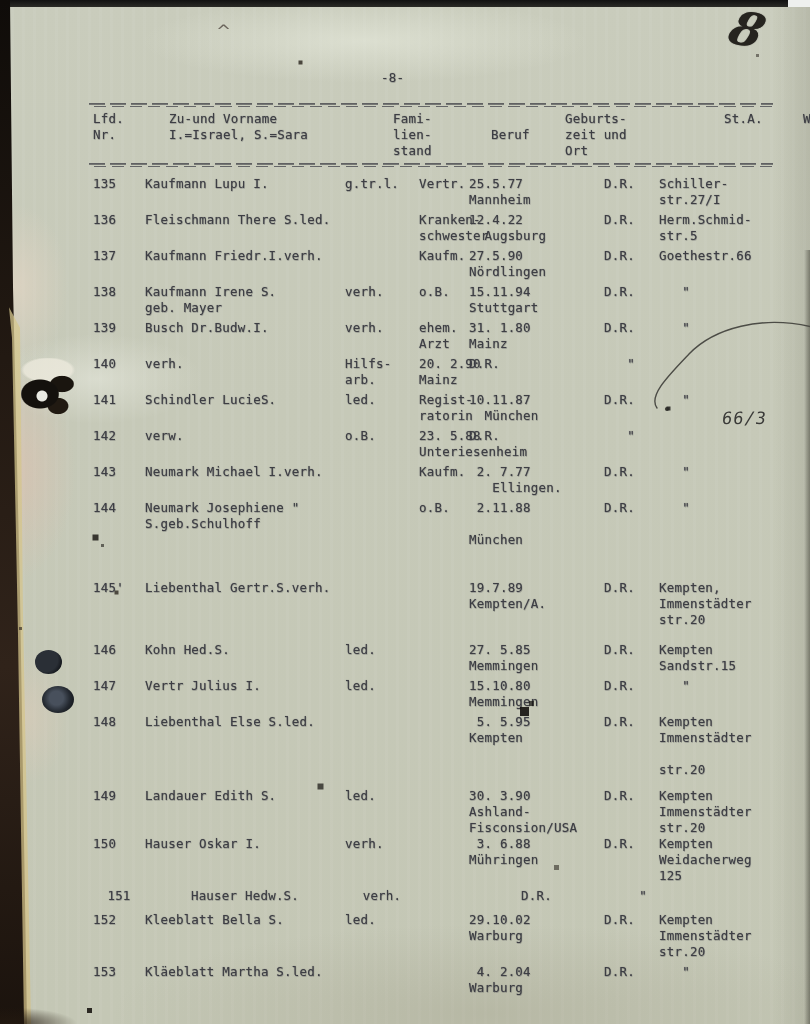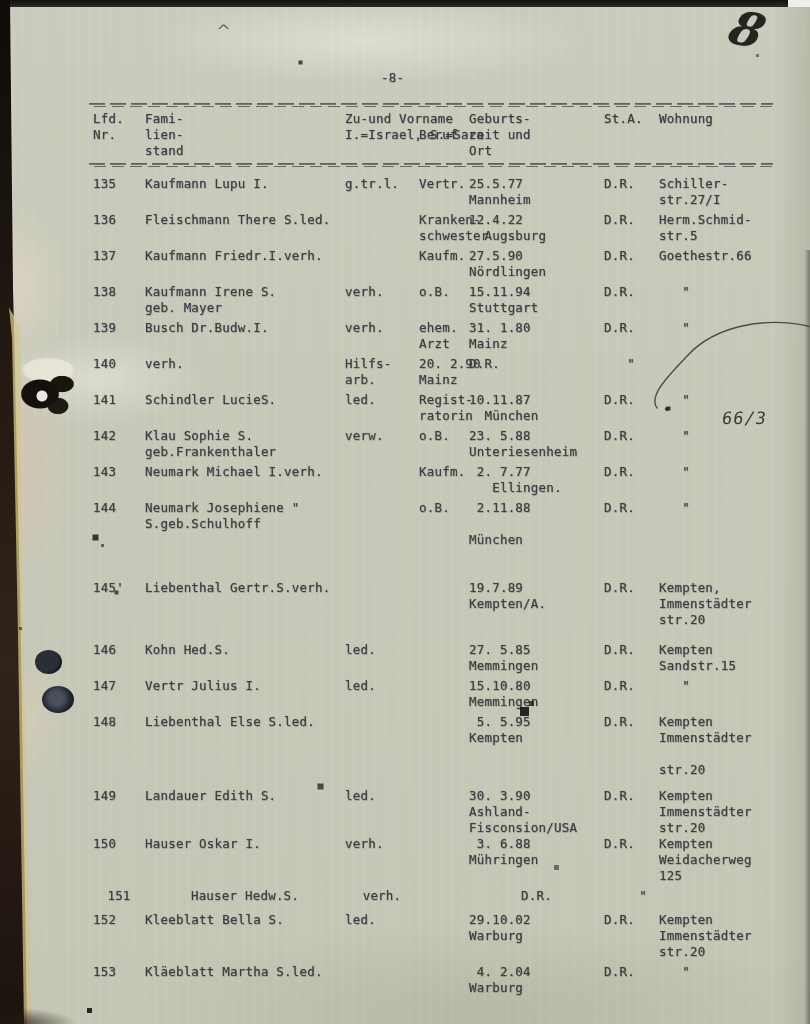--- a/index.html
+++ b/index.html
@@ -48,21 +48,21 @@
 
   .typed-page-num{position:absolute;left:381px;top:70px;}
 
   
   .table{position:absolute;left:93px;top:103px;width:676px;}
   .rule{height:5px;margin-left:-4px;width:684px;background:
       repeating-linear-gradient(90deg,#4e4f53 0 16px,rgba(0,0,0,0) 16px 21px) 0 0/100% 1.8px no-repeat,
       repeating-linear-gradient(90deg,#55565a 0 12px,rgba(0,0,0,0) 12px 18px) 5px 2.6px/100% 1.4px no-repeat;
     opacity:.85;}
   .hrow,.trow{display:grid;grid-template-columns:52px 200px 74px 50px 135px 55px 1fr;align-items:start;}
-  .hrow{margin:3px 0 4px 0;}
+  .hrow{margin:3px 0 4px 0;gap:24px;}
   .c{white-space:pre;overflow:visible;}
   .h-beruf{padding-top:16px;}
   #rows{margin-top:8px;}
   .trow{margin-bottom:4px;}
   .r144{margin-bottom:5px;}
   .r145{margin-bottom:14px;margin-top:32px;}
   .r148{margin-bottom:10px;}
   .r149{margin-bottom:0;}
   .r151{margin-bottom:8px;text-align:center;}
 
@@ -115,25 +115,25 @@
   <div class="edge-right"></div>
   <div class="edge-bottom-left"></div>
 
   <div class="typed typed-page-num">-8-</div>
 
   <div class="table">
     <div class="rule"></div>
     <div class="hrow typed">
       <div class="c">Lfd.
 Nr.</div>
+      <div class="c">Zu-und Vorname
+I.=Israel, S.=Sara</div>
       <div class="c">Fami-
 lien-
 stand</div>
-      <div class="c">Zu-und Vorname
-I.=Israel, S.=Sara</div>
       <div class="c h-beruf">Beruf</div>
       <div class="c">Geburts-
 zeit und
 Ort</div>
       <div class="c">St.A.</div>
       <div class="c">Wohnung</div>
     </div>
     <div class="rule"></div>
     <div id="rows">
         <div class="trow typed r135">
@@ -207,22 +207,20 @@
     <div class="c c-fam">led.</div>
     <div class="c c-beruf">Regist-
 ratorin</div>
     <div class="c c-geb">10.11.87
   München</div>
     <div class="c c-sta">D.R.</div>
     <div class="c c-woh">   "</div>
   </div>
         <div class="trow typed r142">
     <div class="c c-nr">142</div>
-    <div class="c c-name">Klau Sophie S.
-geb.Frankenthaler</div>
     <div class="c c-fam">verw.</div>
     <div class="c c-beruf">o.B.</div>
     <div class="c c-geb">23. 5.88
 Unteriesenheim</div>
     <div class="c c-sta">D.R.</div>
     <div class="c c-woh">   "</div>
   </div>
         <div class="trow typed r143">
     <div class="c c-nr">143</div>
     <div class="c c-name">Neumark Michael I.verh.</div>

